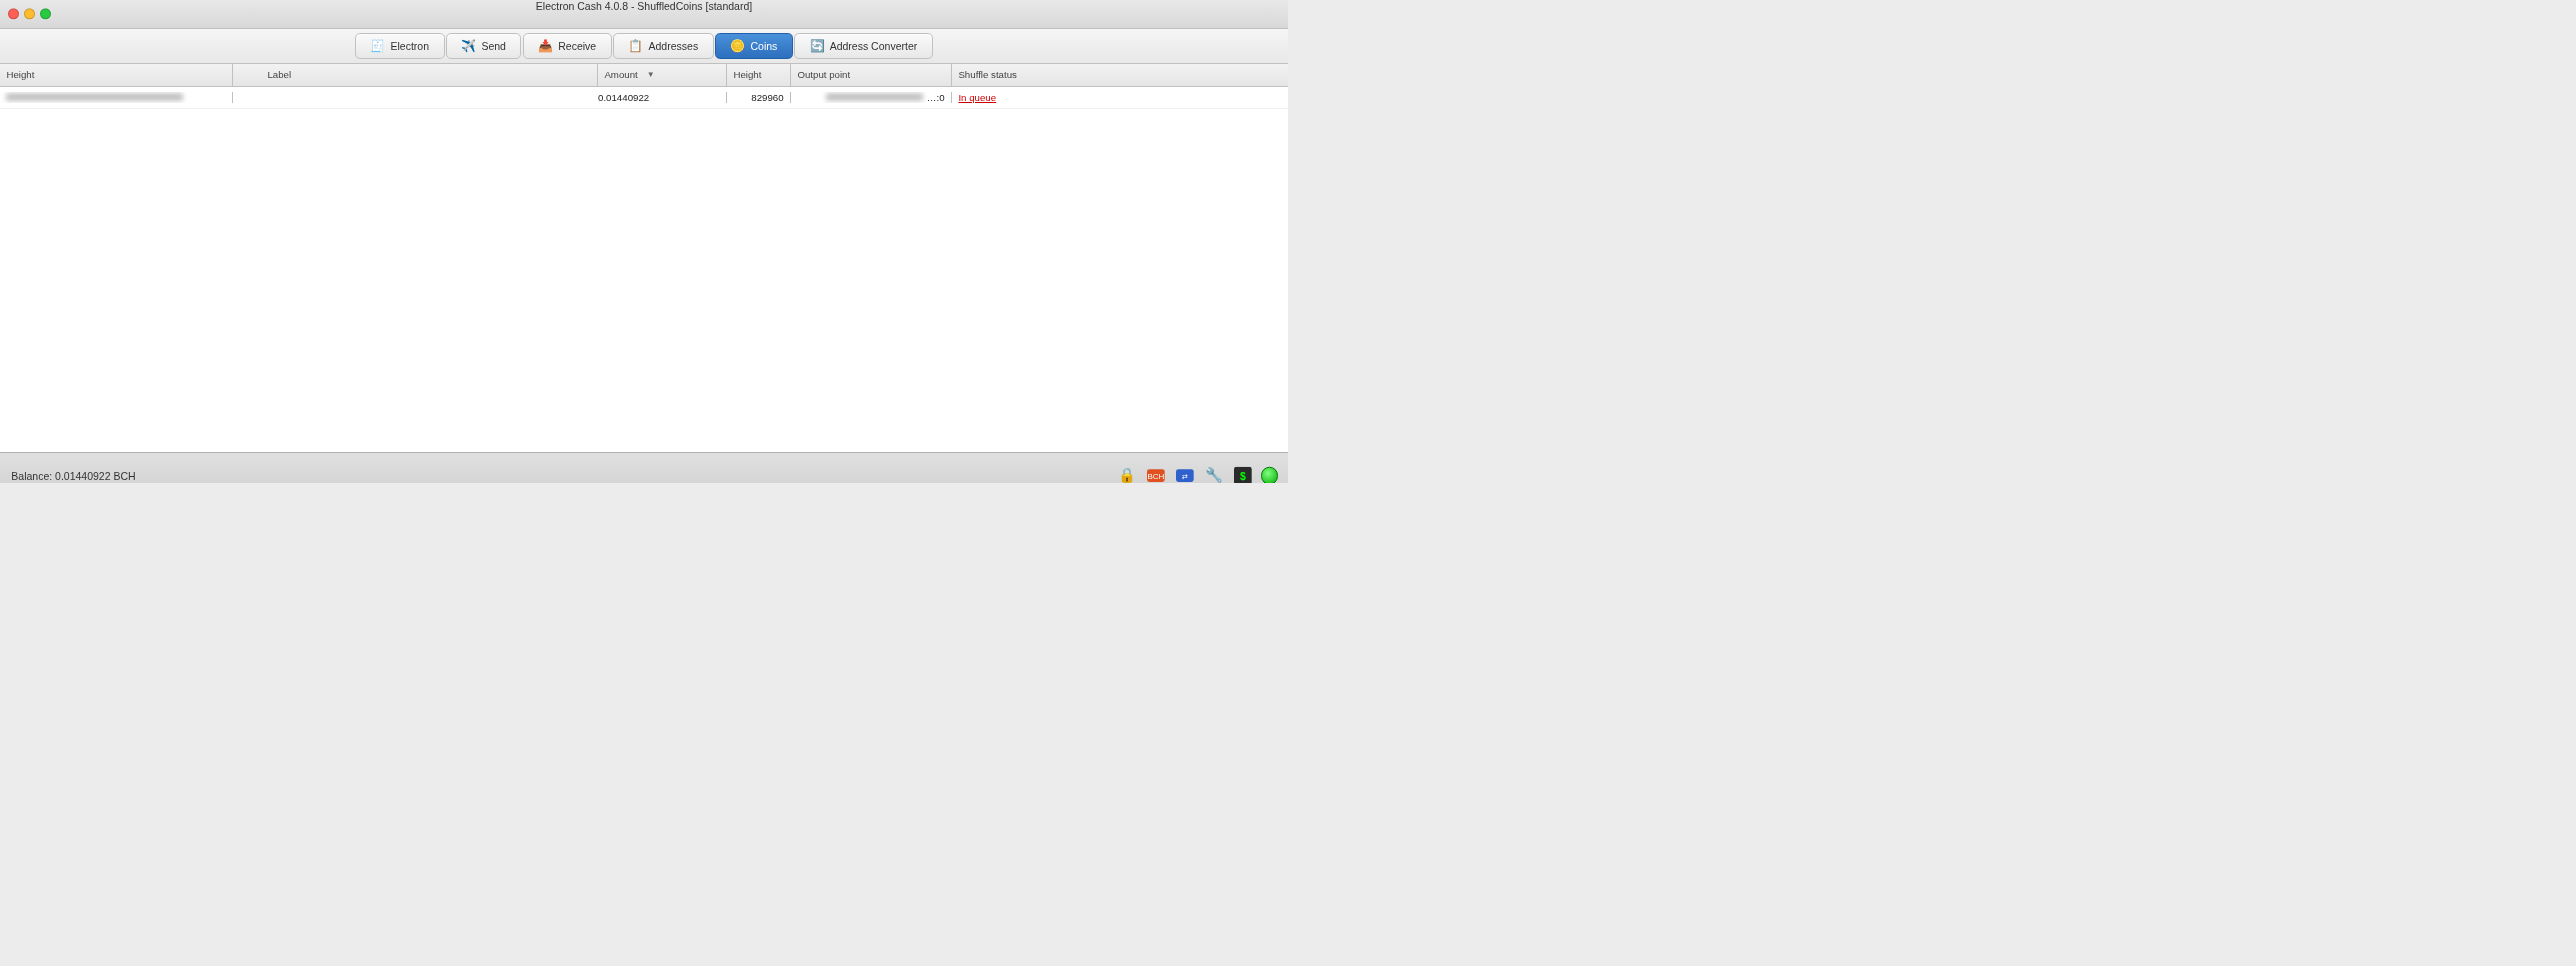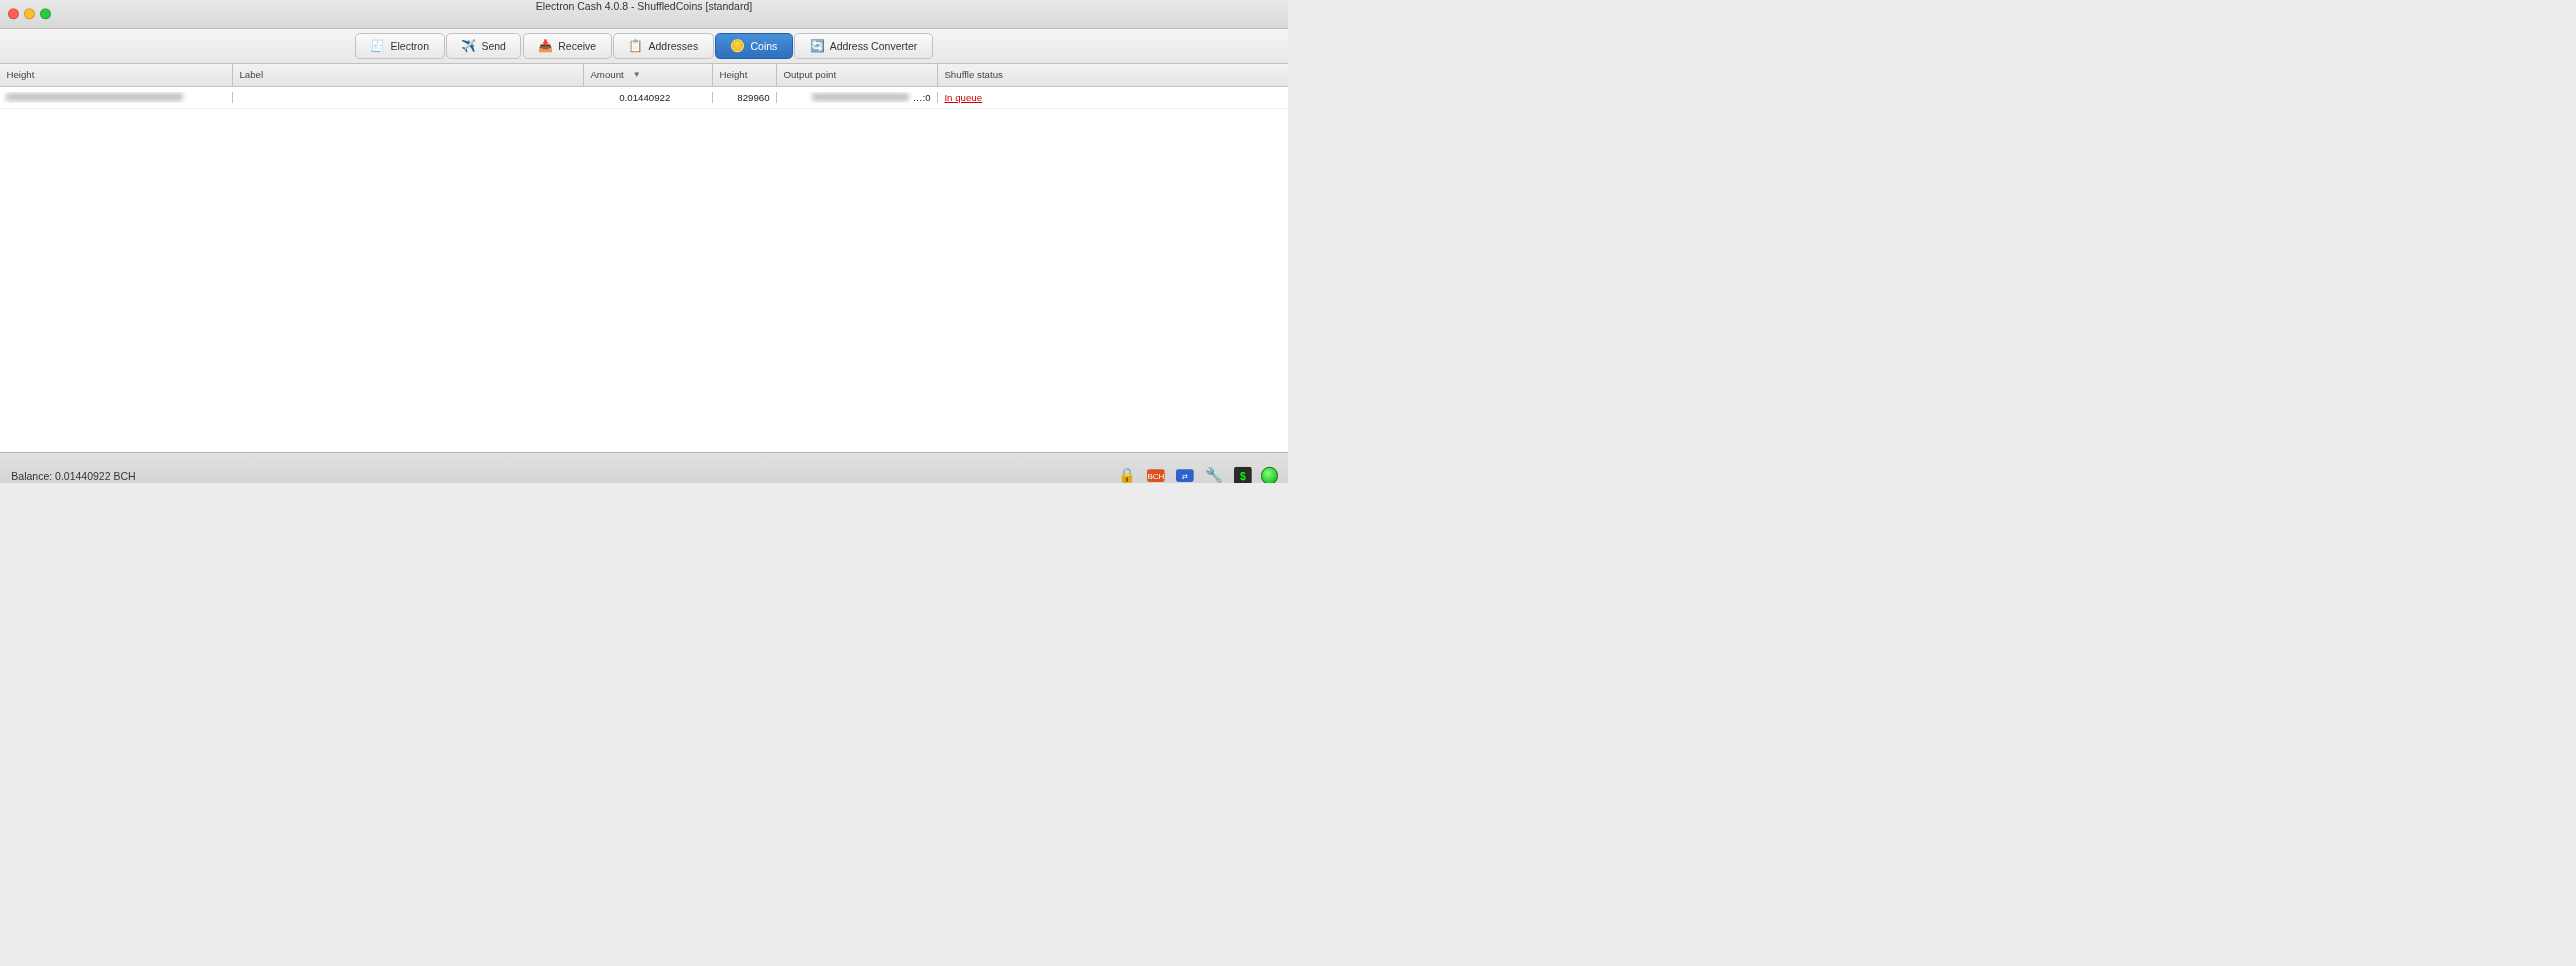--- a/index.html
+++ b/index.html
@@ -96,20 +96,21 @@
       min-width: 233px;
       padding: 0 6.4px;
       border-right: 0.8px solid #c0c0c0;
       overflow: hidden;
     }
     .col-label {
       flex: 1;
       padding: 0 6.4px;
       border-right: 0.8px solid #c0c0c0;
       overflow: hidden;
+      margin-left: 28px;
     }
     .col-amount {
       width: 129px;
       min-width: 129px;
       padding: 0 6.4px;
       border-right: 0.8px solid #c0c0c0;
       display: flex;
       align-items: center;
       gap: 9px;
     }
@@ -152,21 +153,21 @@
       color: #222;
     }
     .cell.col-address { width: 233px; min-width: 233px; }
     .cell.col-label { flex: 1; }
     .cell.col-amount {
       width: 129px; min-width: 129px;
       text-align: right;
       padding-right: 6.4px;
       padding-left: 0;
       display: flex;
-      justify-content: center;
+      justify-content: flex-start;
     }
     .cell.col-height {
       width: 64px; min-width: 64px;
       text-align: right;
       padding-right: 6.4px;
     }
     .cell.col-output {
       width: 161px; min-width: 161px;
       text-align: right;
       padding-right: 6.4px;

